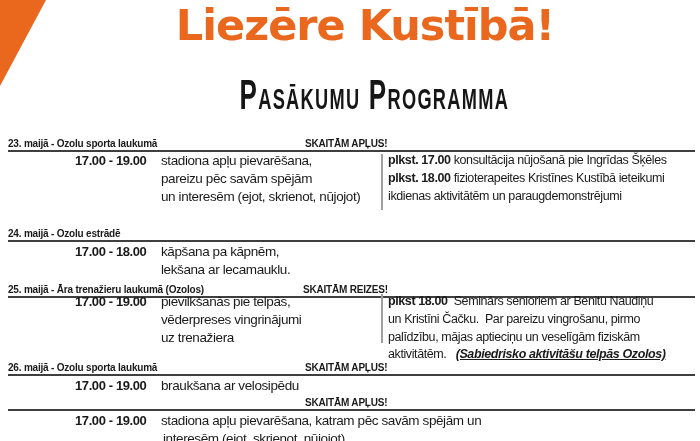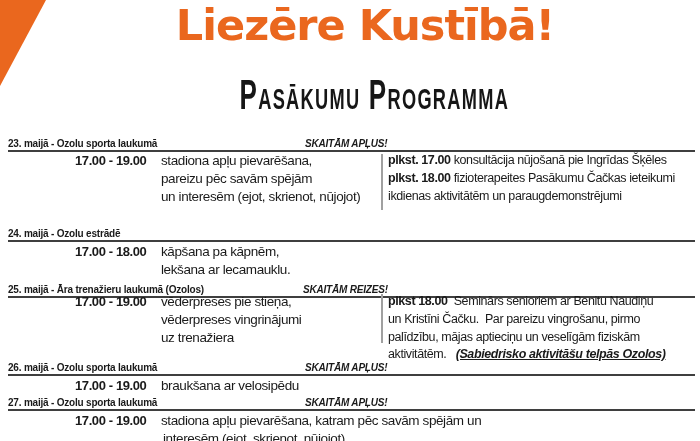--- a/index.html
+++ b/index.html
@@ -28,21 +28,21 @@
     font-variant:small-caps;font-weight:bold;font-size:40px;line-height:44px;
     letter-spacing:2px;color:#161616;white-space:nowrap;
     transform:scale(0.65,1.05);transform-origin:50% 50%;
   }
   .h{
     position:absolute;left:8px;right:5px;height:18px;
     border-bottom:2px solid #3f3f3f;
     font-size:10px;font-weight:bold;letter-spacing:-0.2px;
   }
   .h .d{position:absolute;left:0;bottom:1px;white-space:pre;}
-  .h .s{position:absolute;bottom:1px;white-space:pre;font-style:italic;}
+  .h .s{position:absolute;bottom:1px;white-space:pre;}
   .ln{
     position:absolute;height:17px;line-height:17px;
     font-size:13.5px;letter-spacing:-0.4px;white-space:pre;
   }
   .rln{font-size:12.5px;letter-spacing:-0.4px;}
   .b{font-weight:bold;}
   .time{font-weight:bold;font-size:13px;}
   .vdiv{position:absolute;width:2px;background:#a0a0a0;}
   .itul{font-style:italic;text-decoration:underline;font-weight:bold;}
 </style>
@@ -59,50 +59,49 @@
 <div class="h" style="top:132px">
   <span class="d">23. maijā - Ozolu sporta laukumā</span>
   <span class="s" style="left:297px">SKAITĀM APĻUS!</span>
 </div>
 <div class="ln time" style="left:75px;top:152px">17.00 - 19.00</div>
 <div class="ln" style="left:161px;top:152px">stadiona apļu pievarēšana,</div>
 <div class="ln" style="left:161px;top:170px">pareizu pēc savām spējām</div>
 <div class="ln" style="left:161px;top:188px">un interesēm (ejot, skrienot, nūjojot)</div>
 <div class="vdiv" style="left:381px;top:154px;height:56px"></div>
 <div class="ln rln" style="left:388px;top:152px"><span class="b">plkst. 17.00</span><span> konsultācija nūjošanā pie Ingrīdas Šķēles</span></div>
-<div class="ln rln" style="left:388px;top:170px"><span class="b">plkst. 18.00</span><span> fizioterapeites Pasākumu Čačkas ieteikumi</span></div>
+<div class="ln rln" style="left:388px;top:170px"><span class="b">plkst. 18.00</span><span> fizioterapeites Kristīnes Kustībā ieteikumi</span></div>
 <div class="ln rln" style="left:388px;top:188px"><span>ikdienas aktivitātēm un paraugdemonstrējumi</span></div>
 
 <div class="h" style="top:222px">
   <span class="d">24. maijā - Ozolu estrādē</span>
 </div>
 <div class="ln time" style="left:75px;top:243px">17.00 - 18.00</div>
 <div class="ln" style="left:161px;top:243px">kāpšana pa kāpnēm,</div>
 <div class="ln" style="left:161px;top:261px">lekšana ar lecamauklu.</div>
 
 <div class="h" style="top:278px">
   <span class="d">25. maijā - Āra trenažieru laukumā (Ozolos)</span>
   <span class="s" style="left:295px">SKAITĀM REIZES!</span>
 </div>
 <div class="ln time" style="left:75px;top:293px">17.00 - 19.00</div>
-<div class="ln" style="left:161px;top:293px">vēderpreses pie stieņa,</div>
+<div class="ln" style="left:161px;top:293px">pievilkšanās pie telpās,</div>
 <div class="ln" style="left:161px;top:311px">vēderpreses vingrinājumi</div>
 <div class="ln" style="left:161px;top:329px">uz trenažiera</div>
 <div class="vdiv" style="left:381px;top:294px;height:49px"></div>
 <div class="ln rln" style="left:388px;top:293px"><span class="b">plkst 18.00</span><span>  Seminārs senioriem ar Benitu Naudiņu</span></div>
 <div class="ln rln" style="left:388px;top:311px"><span>un Kristīni Čačku.  Par pareizu vingrošanu, pirmo</span></div>
 <div class="ln rln" style="left:388px;top:329px"><span>palīdzību, mājas aptieciņu un veselīgām fiziskām</span></div>
 <div class="ln rln" style="left:388px;top:346px"><span>aktivitātēm.   </span><span class="itul">(Sabiedrisko aktivitāšu telpās Ozolos)</span></div>
 
 <div class="h" style="top:356px">
   <span class="d">26. maijā - Ozolu sporta laukumā</span>
   <span class="s" style="left:297px">SKAITĀM APĻUS!</span>
 </div>
 <div class="ln time" style="left:75px;top:377px">17.00 - 19.00</div>
 <div class="ln" style="left:161px;top:377px">braukšana ar velosipēdu</div>
 
 <div class="h" style="top:391px">
-  <span class="d">27. maijā - Ozolu sporta laukumā</span>
   <span class="s" style="left:297px">SKAITĀM APĻUS!</span>
 </div>
 <div class="ln time" style="left:75px;top:412px">17.00 - 19.00</div>
 <div class="ln" style="left:161px;top:412px">stadiona apļu pievarēšana, katram pēc savām spējām un</div>
 <div class="ln" style="left:163px;top:430px">interesēm (ejot, skrienot, nūjojot)</div>
 
 </body></html>

